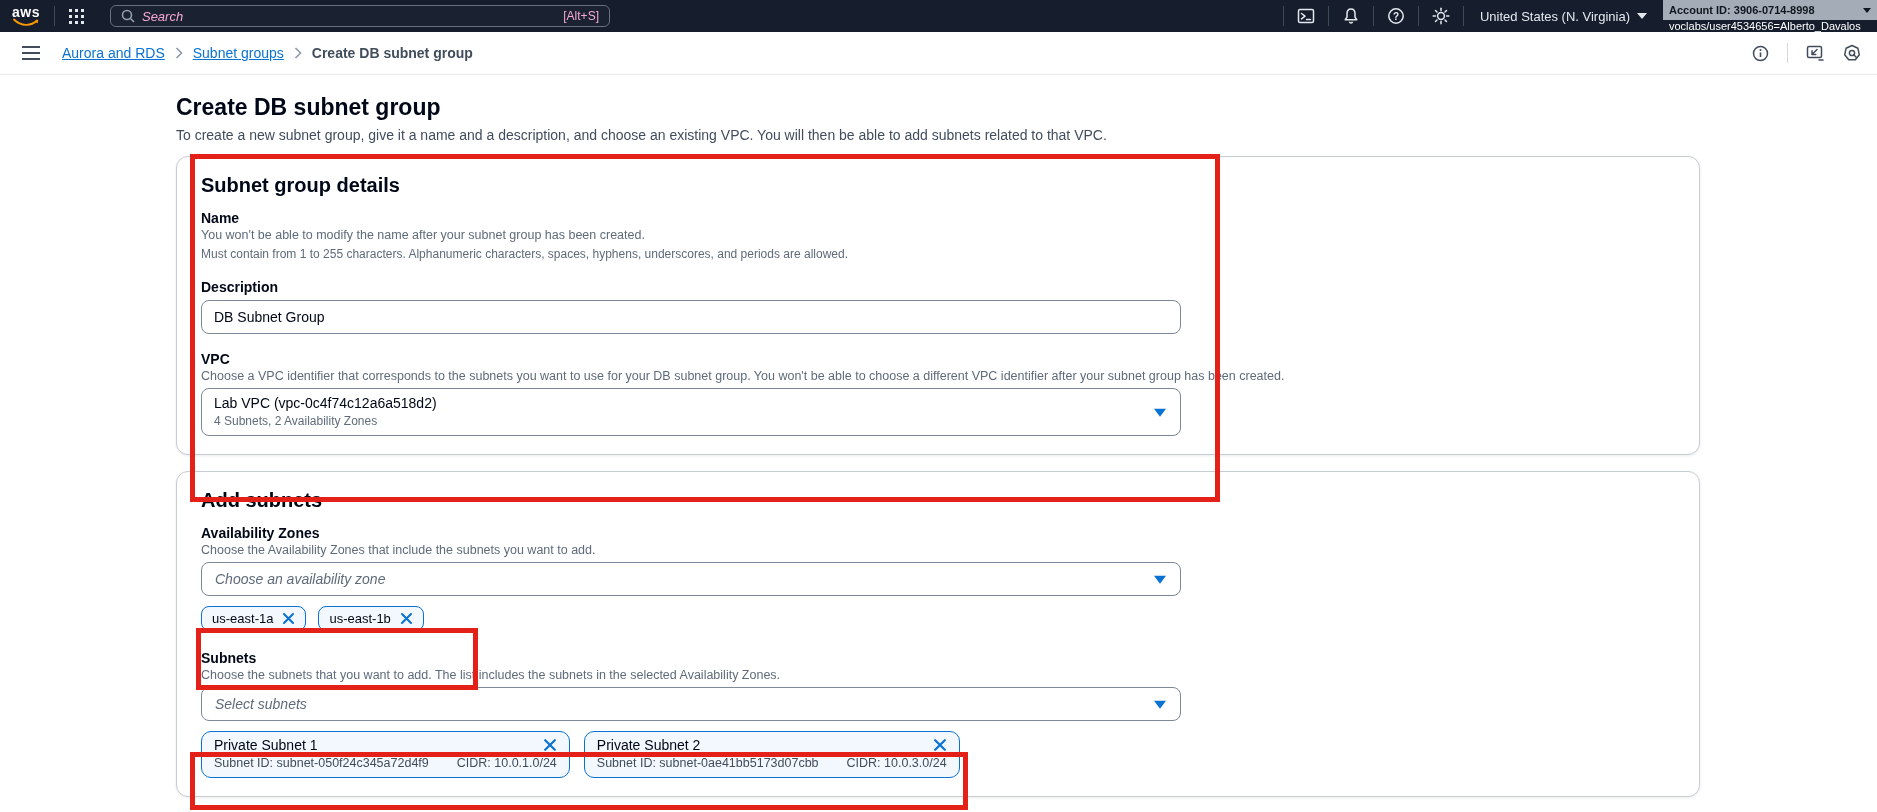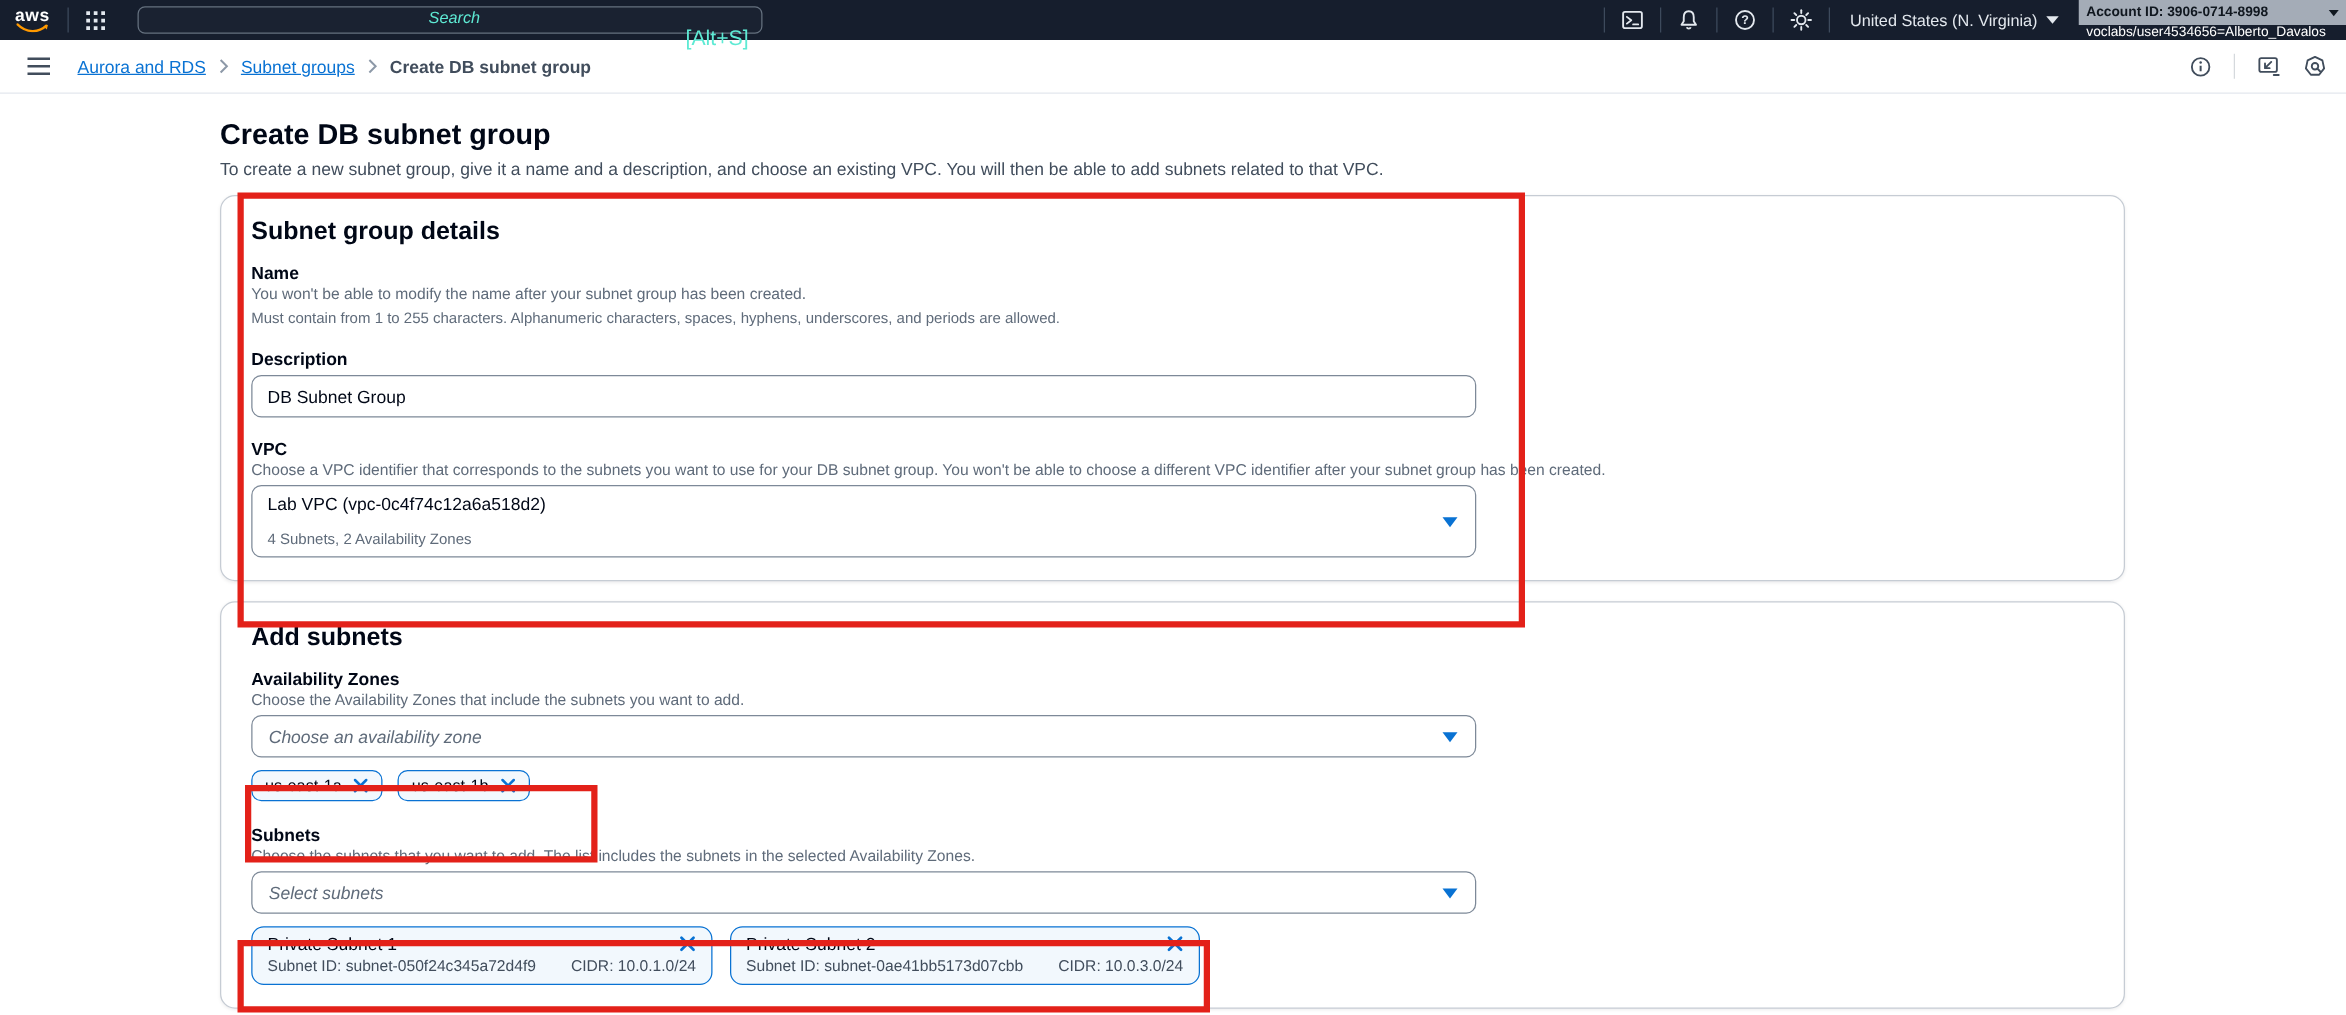--- a/index.html
+++ b/index.html
@@ -14,24 +14,24 @@
     height:32px; background:var(--nav_bg,#161e2d);
     display:flex; align-items:stretch; position:relative; z-index:20;
   }
   .nav-left{ display:flex; align-items:center; padding-left:12px; }
   .aws-logo{ display:flex; flex-direction:column; align-items:center; color:#fff; cursor:pointer; margin-right:14px; }
   .aws-logo .aws-word{ font-weight:700; font-size:14px; letter-spacing:.5px; line-height:12px; }
   .nav-divider{ width:1px; height:20px; background:#3d4a5c; align-self:center; }
   .nav-iconbtn{ background:none; border:none; color:#e3e8ee; padding:0 13px; height:32px; display:flex; align-items:center; cursor:pointer; }
   .searchbox{
     width:500px; height:22px; margin-left:12px; border:1px solid #65717f; border-radius:6px;
-    display:flex; align-items:center; padding:0 10px; color:#5eead4; background:rgba(255,255,255,0.02); cursor:text;flex-direction:column;
+    display:flex; align-items:center; padding:0 10px; color:#f9a8d4; background:rgba(255,255,255,0.02); cursor:text;
   }
   .searchbox .ph{ font-style:italic; font-size:13px; margin-left:7px; }
-  .searchbox .shortcut{ margin-left:auto; font-size:17px; }
+  .searchbox .shortcut{ margin-left:auto; font-size:12px; }
   .nav-right{ margin-left:auto; display:flex; align-items:center; }
   .region{ display:flex; align-items:center; gap:7px; color:#e3e8ee; font-size:13px; padding:0 16px; cursor:pointer; white-space:nowrap; }
   .caret-down{ width:0;height:0;border-left:5px solid transparent;border-right:5px solid transparent;border-top:6px solid #e3e8ee; }
   .account{ width:214px; height:32px; display:flex; flex-direction:column; cursor:pointer; }
   .account-top{ background:#a4acb7; color:#10171f; font-size:11px; font-weight:700; height:32px; display:flex; align-items:center; padding:0 6px; white-space:nowrap; }
   .account-top .caret-dark{ margin-left:auto; width:0;height:0;border-left:4px solid transparent;border-right:4px solid transparent;border-top:5px solid #10171f; }
   .account-bottom{ color:#ffffff; font-size:11px; height:16px; display:flex; align-items:center; padding:0 6px; white-space:nowrap; }
   
   .crumbbar{
     height:43px; background:#fff; border-bottom:1px solid #e4e8ee;
@@ -70,21 +70,21 @@
     width:980px; margin-top:4px; border:1px solid #7d8998; border-radius:8px;
     background:#fff; position:relative; padding:6px 36px 6px 12px; cursor:pointer;
   }
   .select.single{ height:34px; display:flex; align-items:center;padding-left:13px; }
   .select .sel-caret{
     position:absolute; right:14px; top:50%; transform:translateY(-40%);
     width:0;height:0;border-left:6px solid transparent;border-right:6px solid transparent;
     border-top:8px solid var(--accent,#0972d3);
   }
   .sel-main{ font-size:14px; line-height:17px; color:#000716; }
-  .sel-sub{ font-size:12px; line-height:15px; color:#5f6b7a; margin-top:12px; }
+  .sel-sub{ font-size:12px; line-height:15px; color:#5f6b7a; margin-top:2px; }
   .sel-placeholder{ font-size:14px; font-style:italic; color:#5f6b7a; }
   
   .token-row{ display:flex; align-items:flex-start; margin-top:10px; }
   .az-token{
     display:inline-flex; align-items:center; gap:9px;
     background:var(--token_bg,#f2f8fd); border:1.5px solid var(--accent,#0972d3); border-radius:8px;
     padding:4px 10px; font-size:13px; color:#000716; margin-right:12px;
   }
   .subnet-token{
     background:var(--token_bg,#f2f8fd); border:1.5px solid var(--accent,#0972d3); border-radius:10px;

